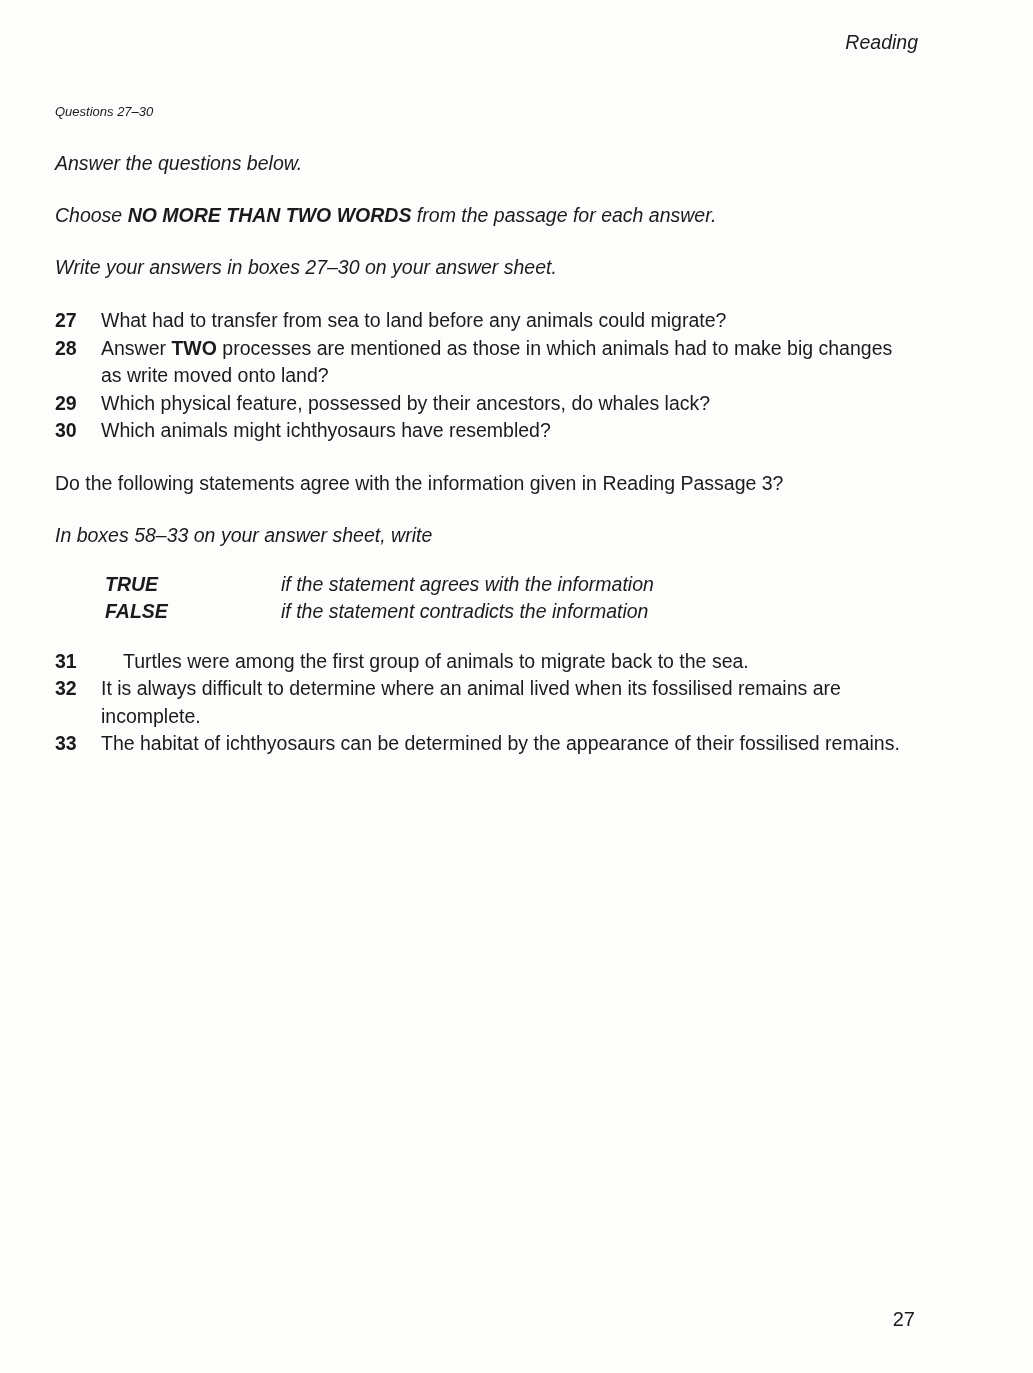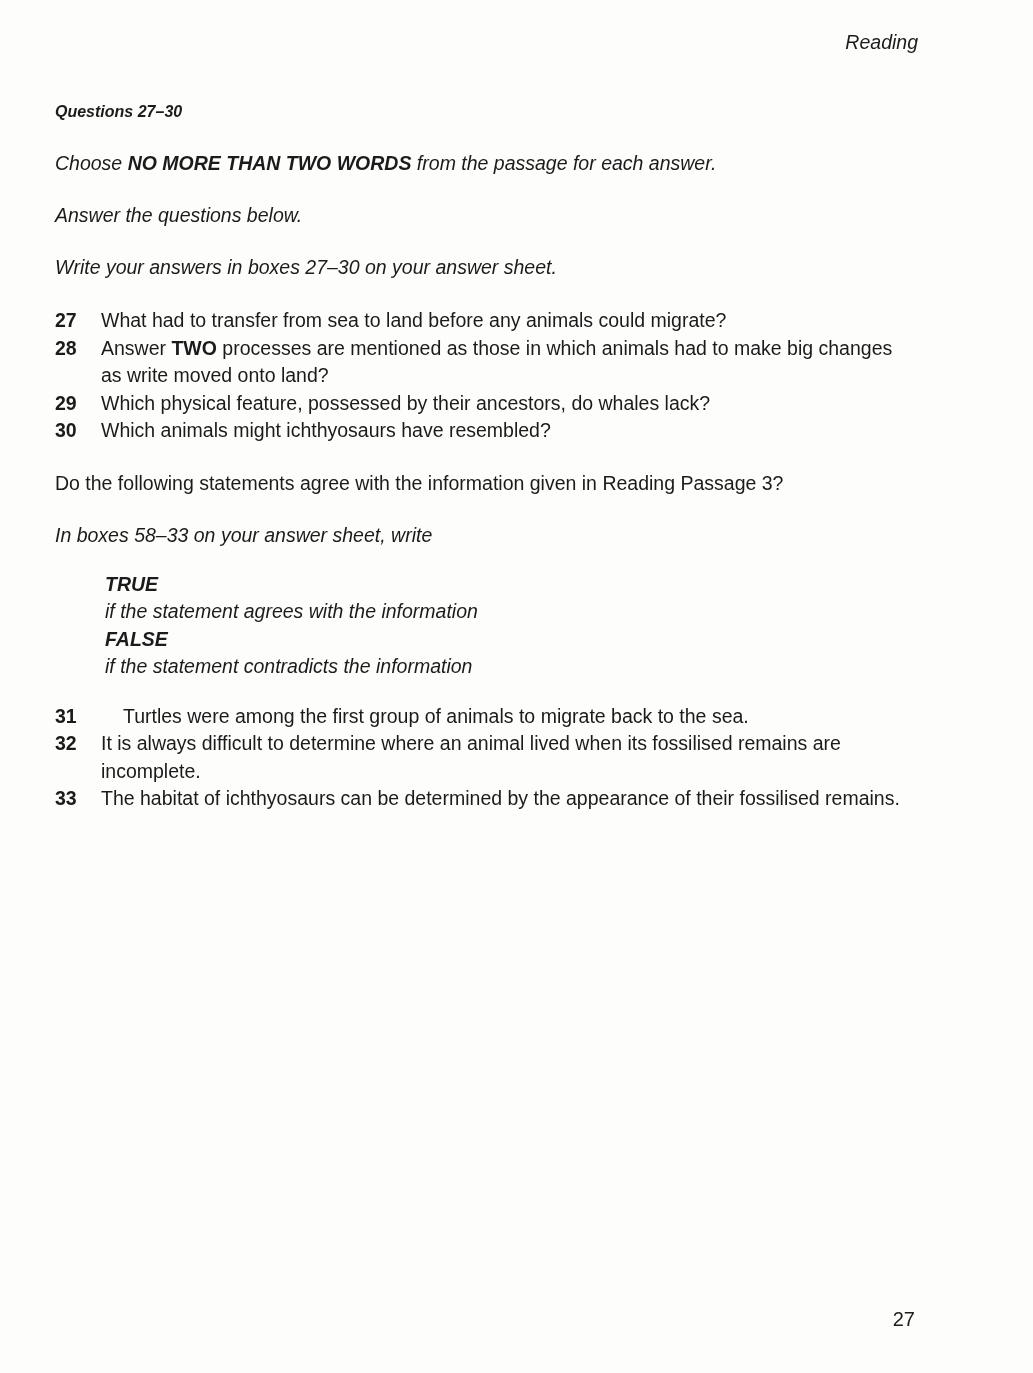--- a/index.html
+++ b/index.html
@@ -19,22 +19,22 @@
   }
   .header-row {
     text-align: right;
     padding-right: 22px;
     font-style: italic;
     font-size: 19.5px;
     line-height: 24px;
   }
   .section-title {
     font-style: italic;
-    font-weight: bold;
-    font-size: 16px;
+    font-weight: normal;
+    font-size: 13px;
     line-height: 27px;
     margin-top: 44px;
   }
   .section-title.second { margin-top: 26px; }
   .instr {
     font-size: 19.5px;
     line-height: 27px;
     margin-top: 25px;
     max-width: 840px;
   }
@@ -55,21 +55,21 @@
     flex-shrink: 0;
   }
   .qtext { max-width: 812px; }
   .legend {
     margin-top: 22px;
     margin-left: 50px;
     font-size: 19.5px;
     line-height: 27.5px;
     font-style: italic;
   }
-  .legend-row { display: flex; flex-direction: column; }
+  .legend-row { display: flex; }
   .legend-label {
     font-weight: bold;
     width: 176px;
     flex-shrink: 0;
   }
   .page-number {
     position: absolute;
     right: 118px;
     bottom: 42px;
     font-size: 20px;
@@ -79,23 +79,23 @@
 <body>
 
 <div class="page">
 
   <div class="header-row">
     <span>Reading</span>
   </div>
 
   <h2 class="section-title">Questions 27–30</h2>
 
+  <p class="instr italic">Answer the questions below.</p>
+
   <p class="instr italic"><span>Choose </span><strong>NO MORE THAN TWO WORDS</strong><span> from the passage for each answer.</span></p>
-
-  <p class="instr italic">Answer the questions below.</p>
 
   <p class="instr italic">Write your answers in boxes 27–30 on your answer sheet.</p>
 
   <div class="question first">
     <span class="qnum">27</span>
     <span class="qtext">What had to transfer from sea to land before any animals could migrate?</span>
   </div>
 
   <div class="question">
     <span class="qnum">28</span>

